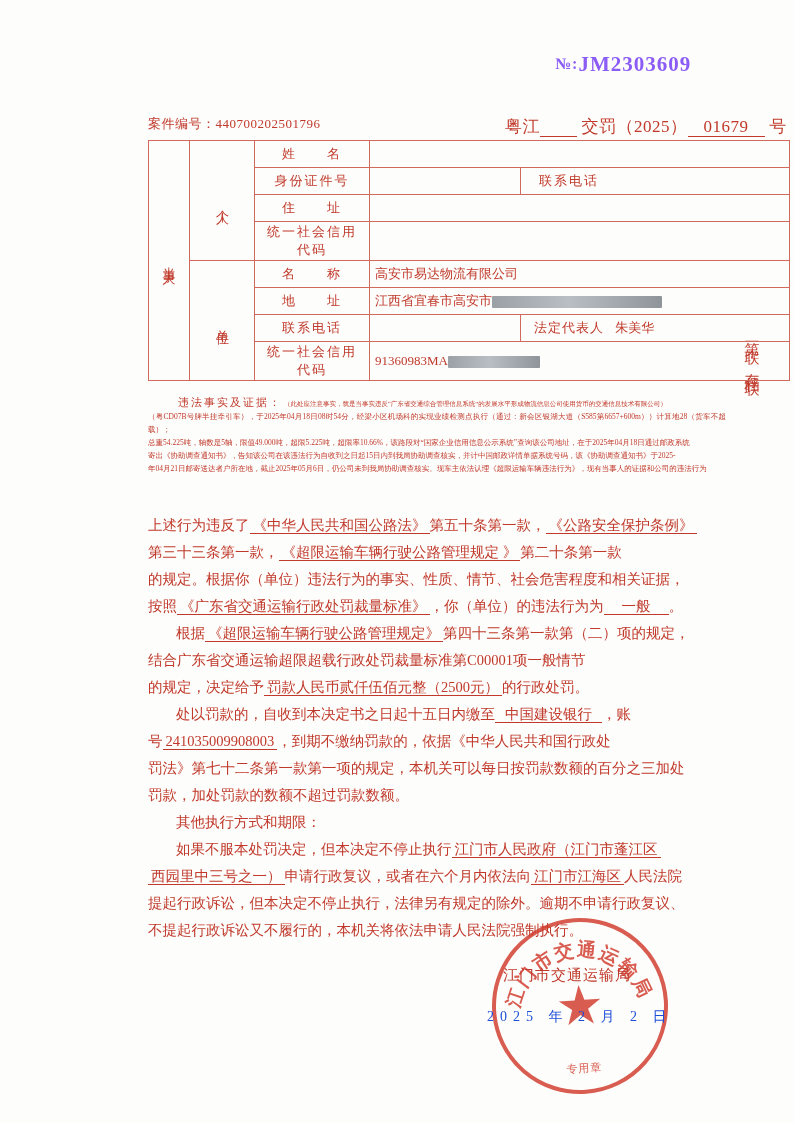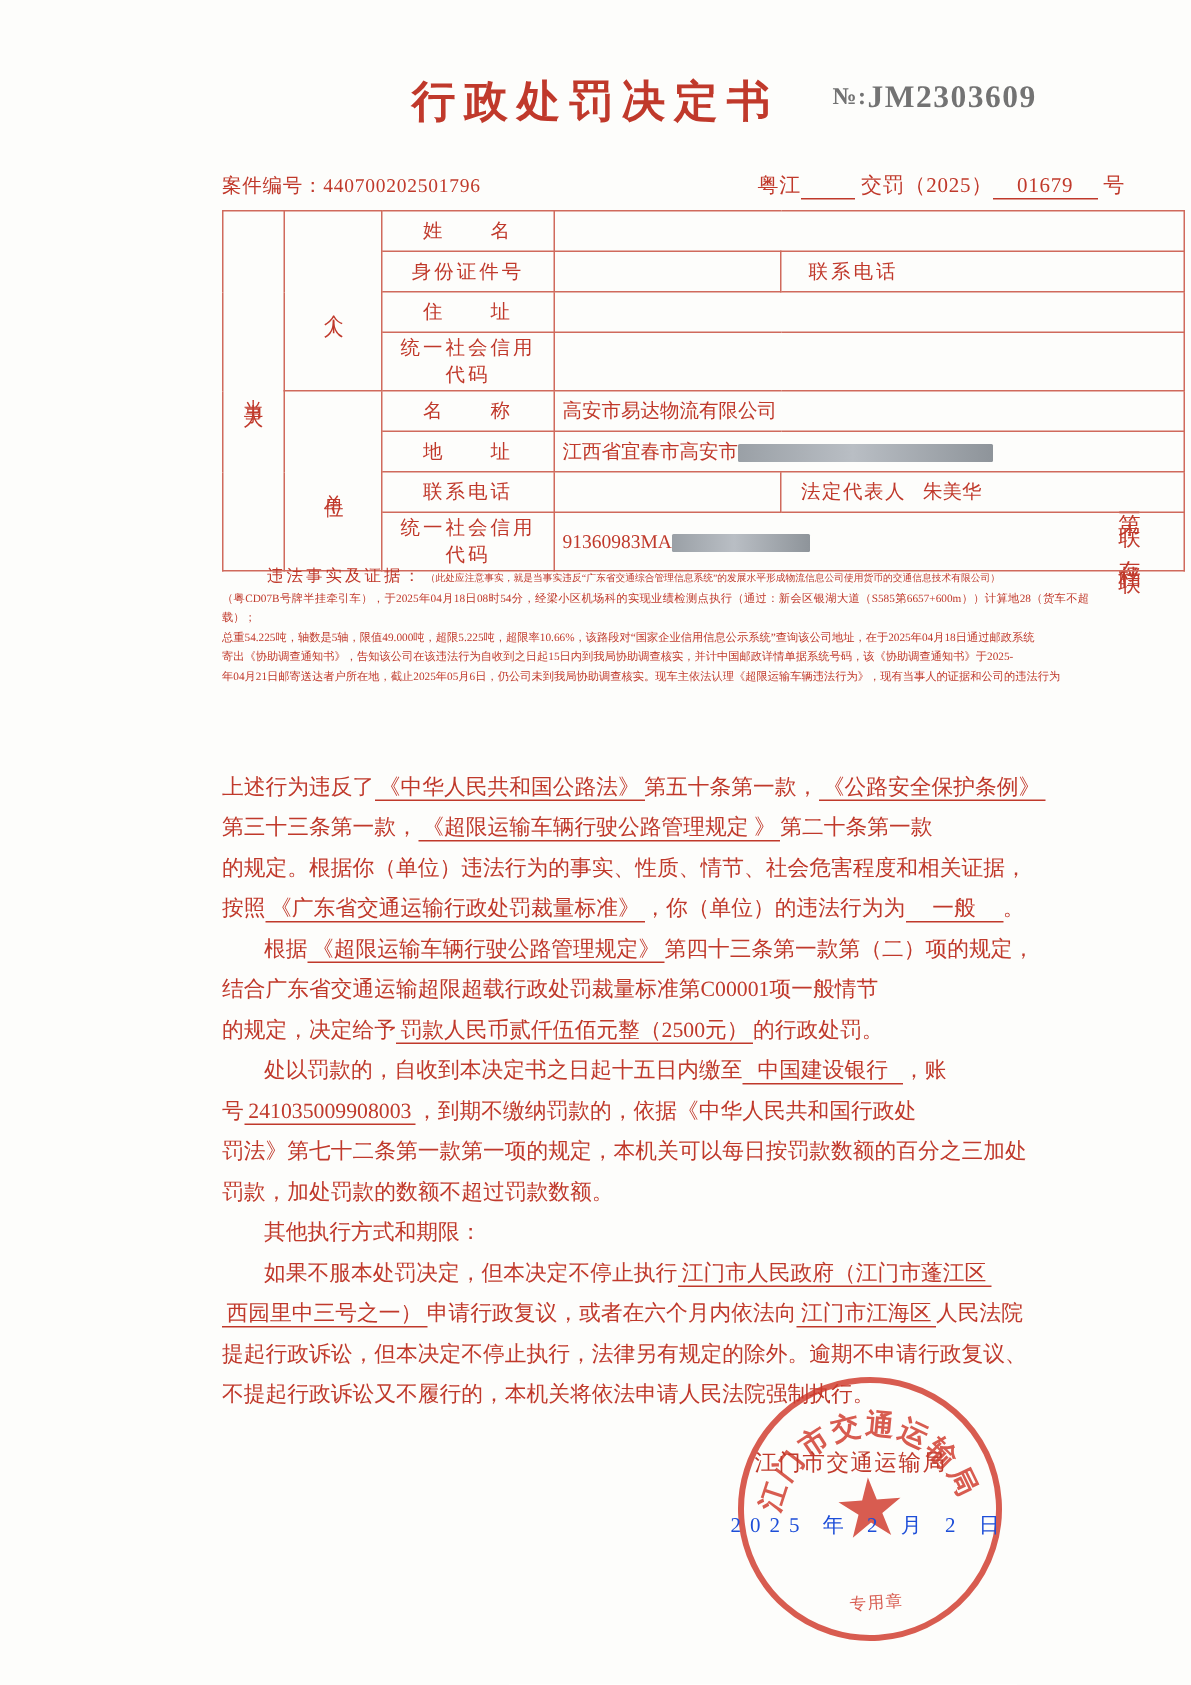--- a/index.html
+++ b/index.html
@@ -31,39 +31,39 @@
     font-weight: bold;
     letter-spacing: 6px;
     color: #c0392b;
   }
   .doc-no {
     position: absolute;
     top: 52px;
     left: 555px;
     font-size: 21px;
     font-weight: bold;
-    color: #737373;
+    color: #8b5cf6;
     letter-spacing: 1px;
   }
   .doc-no .nos {
     font-size: 16px;
     vertical-align: 2px;
   }
   .case-no {
     position: absolute;
     top: 115px;
     left: 148px;
     font-size: 13px;
     letter-spacing: 0.5px;
   }
   .doc-code {
     position: absolute;
     top: 115px;
     left: 505px;
-    font-size: 14px;
+    font-size: 17px;
     letter-spacing: 0.5px;
   }
   .doc-code u { text-decoration: none; border-bottom: 1px solid #c0392b; padding: 0 16px; }
 
   
   .side-label {
     position: absolute;
     top: 330px;
     left: 742px;
     writing-mode: vertical-rl;
@@ -131,20 +131,21 @@
     font-size: 7.5px;
     line-height: 13px;
     color: #c0392b;
     text-align: justify;
   }
   .fine .head {
     font-size: 11px;
     letter-spacing: 2px;
     display: inline-block;
     margin-left: 30px;
+    margin-top: 18px;
   }
   .fine .tiny { font-size: 6.5px; }
 
   
   .body-text {
     position: absolute;
     left: 148px;
     top: 512px;
     width: 580px;
     font-size: 14.5px;
@@ -217,21 +218,20 @@
     font-size: 14px;
     letter-spacing: 6px;
     color: #1d4ed8;
   }
 </style>
 </head>
 <body>
 
 <div class="page">
 
-  <div class="doc-title">行政处罚决定书</div>
 
   <div class="doc-no">
     <span class="nos">№:</span><span>JM2303609</span>
   </div>
 
   <div class="case-no">
     <span>案件编号：</span><span>440700202501796</span>
   </div>
 
   <div class="doc-code">

